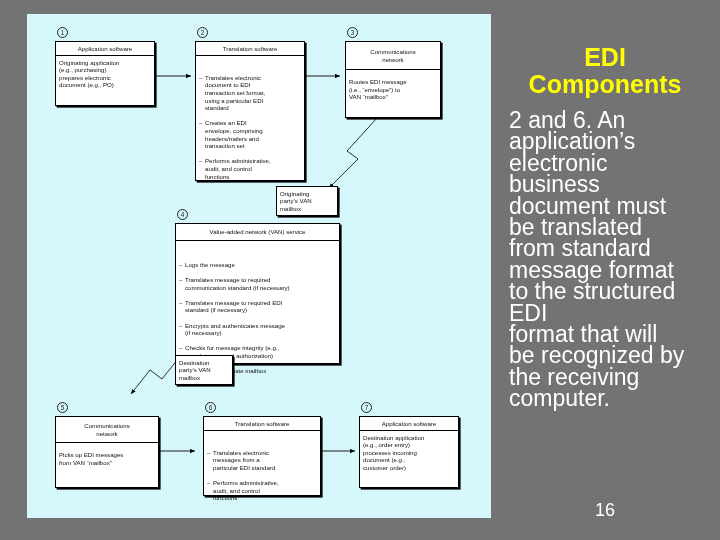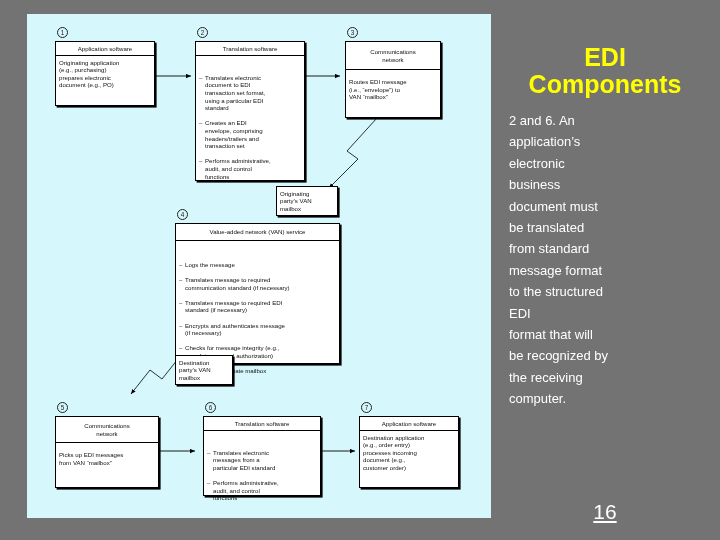--- a/index.html
+++ b/index.html
@@ -132,34 +132,33 @@
     font-weight: bold;
     font-size: 25px;
     line-height: 27px;
     text-align: center;
     margin: 22px 0 0 0;
     white-space: pre-line;
     letter-spacing: 0px;
   }
   #slide-body {
     color: #ffffff;
-    font-size: 13px;
+    font-size: 23px;
     line-height: 21.4px;
     margin: 12px 0 0 12px;
     white-space: pre-line;
   }
   #slide-number {
     position: absolute;
     left: 0;
     top: 478px;
     width: 216px;
     text-align: center;
     color: #ffffff;
-    font-size: 21px;
-    text-decoration: underline;
+    font-size: 18px;
   }
 </style>
 </head>
 <body>
 
 <div id="slide">
 
   <div id="diagram-panel">
 
     <svg id="arrows" viewBox="0 0 464 504">

